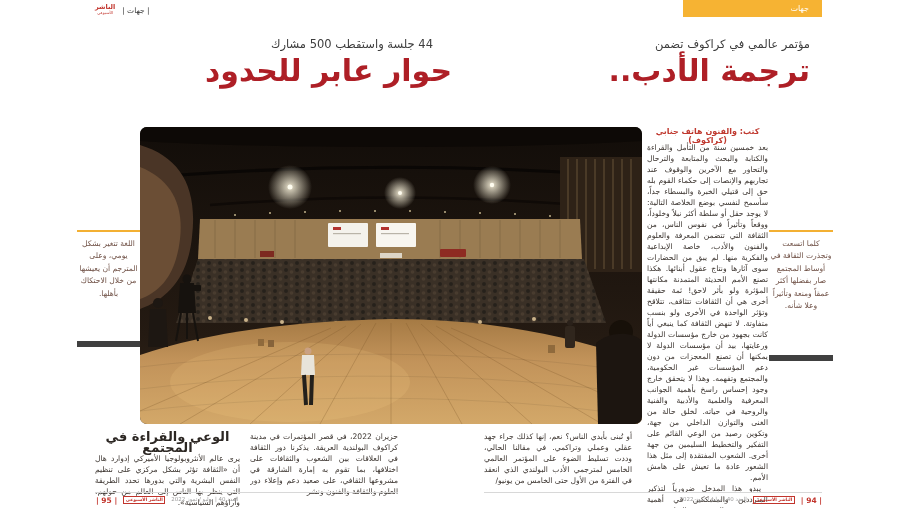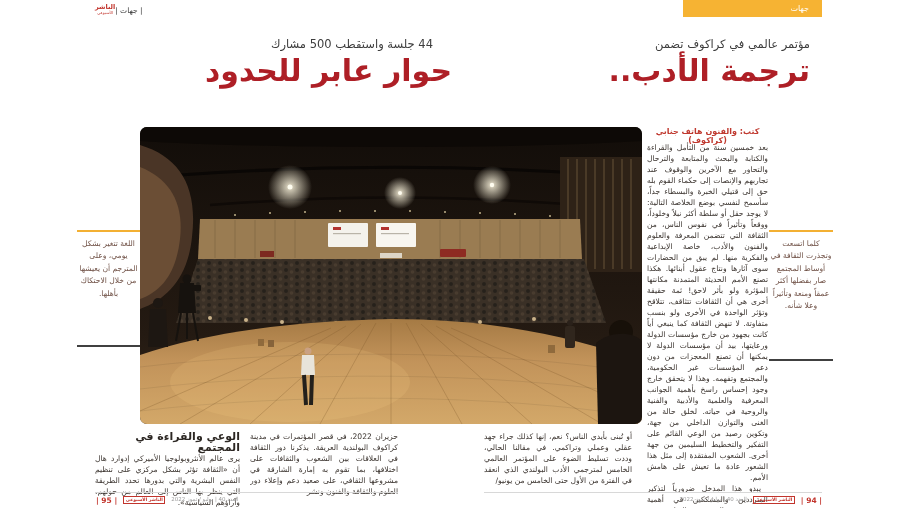--- a/index.html
+++ b/index.html
@@ -1,19 +1,19 @@
 <!DOCTYPE html>
 <html lang="ar"><head>
 <meta charset="utf-8">
 <style>
   html,body{margin:0;padding:0;background:#ffffff;}
   .spread{position:relative;width:920px;height:518px;background:#ffffff;overflow:hidden;
           font-family:"DejaVu Sans",sans-serif;}
   
-  .masthead{position:absolute;left:95px;top:4px;display:flex;align-items:flex-start;}
+  .masthead{position:absolute;left:95px;top:4px;display:flex;gap:7px;align-items:flex-start;}
   .logo-mini{color:#c2342c;text-align:center;line-height:1;}
   .logo-mini .l1{font-size:6.5px;font-weight:bold;}
   .logo-mini .l2{font-size:4px;letter-spacing:.5px;}
   .section-label{font-size:7.5px;color:#3a3a3a;margin-top:2px;direction:rtl;}
   .tab{position:absolute;left:683px;top:0;width:139px;height:17px;background:#f6b333;
        color:#fff;font-size:8px;direction:rtl;text-align:right;box-sizing:border-box;
        padding:4px 13px 0 0;}
   
   .kicker{position:absolute;top:37px;font-size:11.5px;color:#3d3d3d;direction:rtl;white-space:nowrap;margin-left:33px;}
   .kicker-right{right:110px;}
@@ -27,24 +27,24 @@
   
   .col{direction:rtl;text-align:justify;font-size:7.6px;line-height:11px;color:#3a332e;
        overflow:hidden;}
   .main-col{position:absolute;left:647px;top:142px;width:121px;height:366px;}
   .main-col p{margin:0;}
   .main-col p + p{text-indent:7px;}
   .bcol{position:absolute;top:431px;height:76px;}
   .bcol-1{left:484px;width:148px;}
   .bcol-2{left:250px;width:148px;}
   .bcol-3{left:95px;width:145px;}
-  .bcol h4{margin:0;font-size:11px;font-weight:bold;color:#2c2723;text-align:right;line-height:11px;}
+  .bcol h4{margin:0;font-size:13px;font-weight:bold;color:#2c2723;text-align:center;line-height:11px;}
   
   .pq{position:absolute;direction:rtl;text-align:center;color:#6e4f44;font-size:7.6px;
-      line-height:12.4px;border-top:2px solid #f3b033;border-bottom:2px solid #404040;
+      line-height:12.4px;border-top:2px solid #f3b033;border-bottom:6px solid #404040;
       box-sizing:border-box;padding:6px 1px;overflow:hidden;}
   .pq-right{left:769px;top:230px;width:64px;height:131px;}
   .pq-left{left:77px;top:230px;width:63px;height:117px;}
   
   .frule{position:absolute;top:492px;height:1px;background:#d8d8d8;}
   .frule-left{left:95px;width:303px;}
   .frule-right{left:484px;width:338px;}
   .footer{position:absolute;top:496px;display:flex;gap:6px;align-items:flex-start;height:12px;}
   .footer-left{left:96px;}
   .footer-right{right:98px;}

